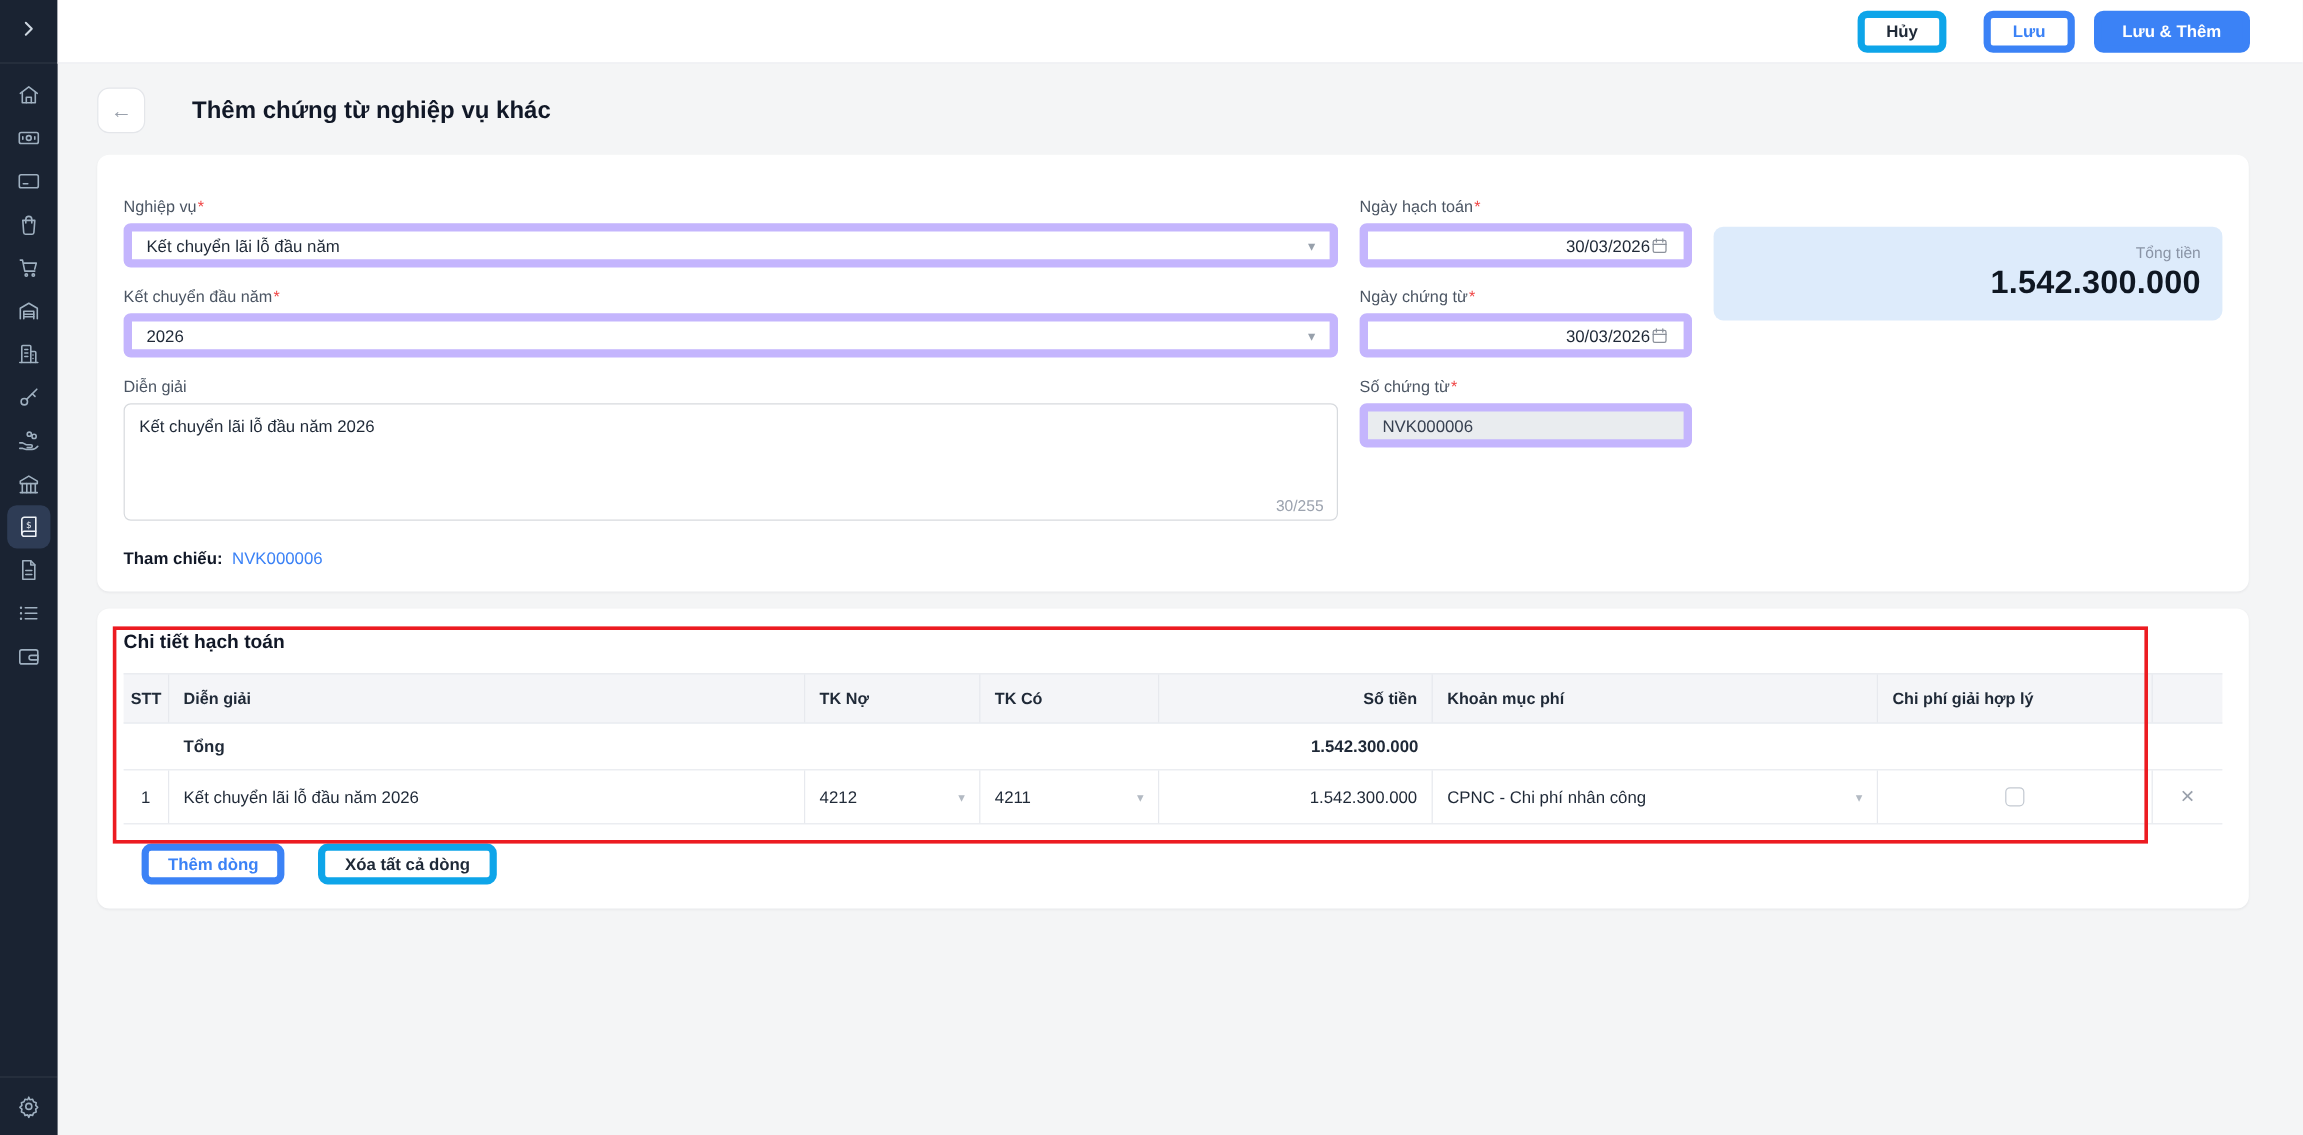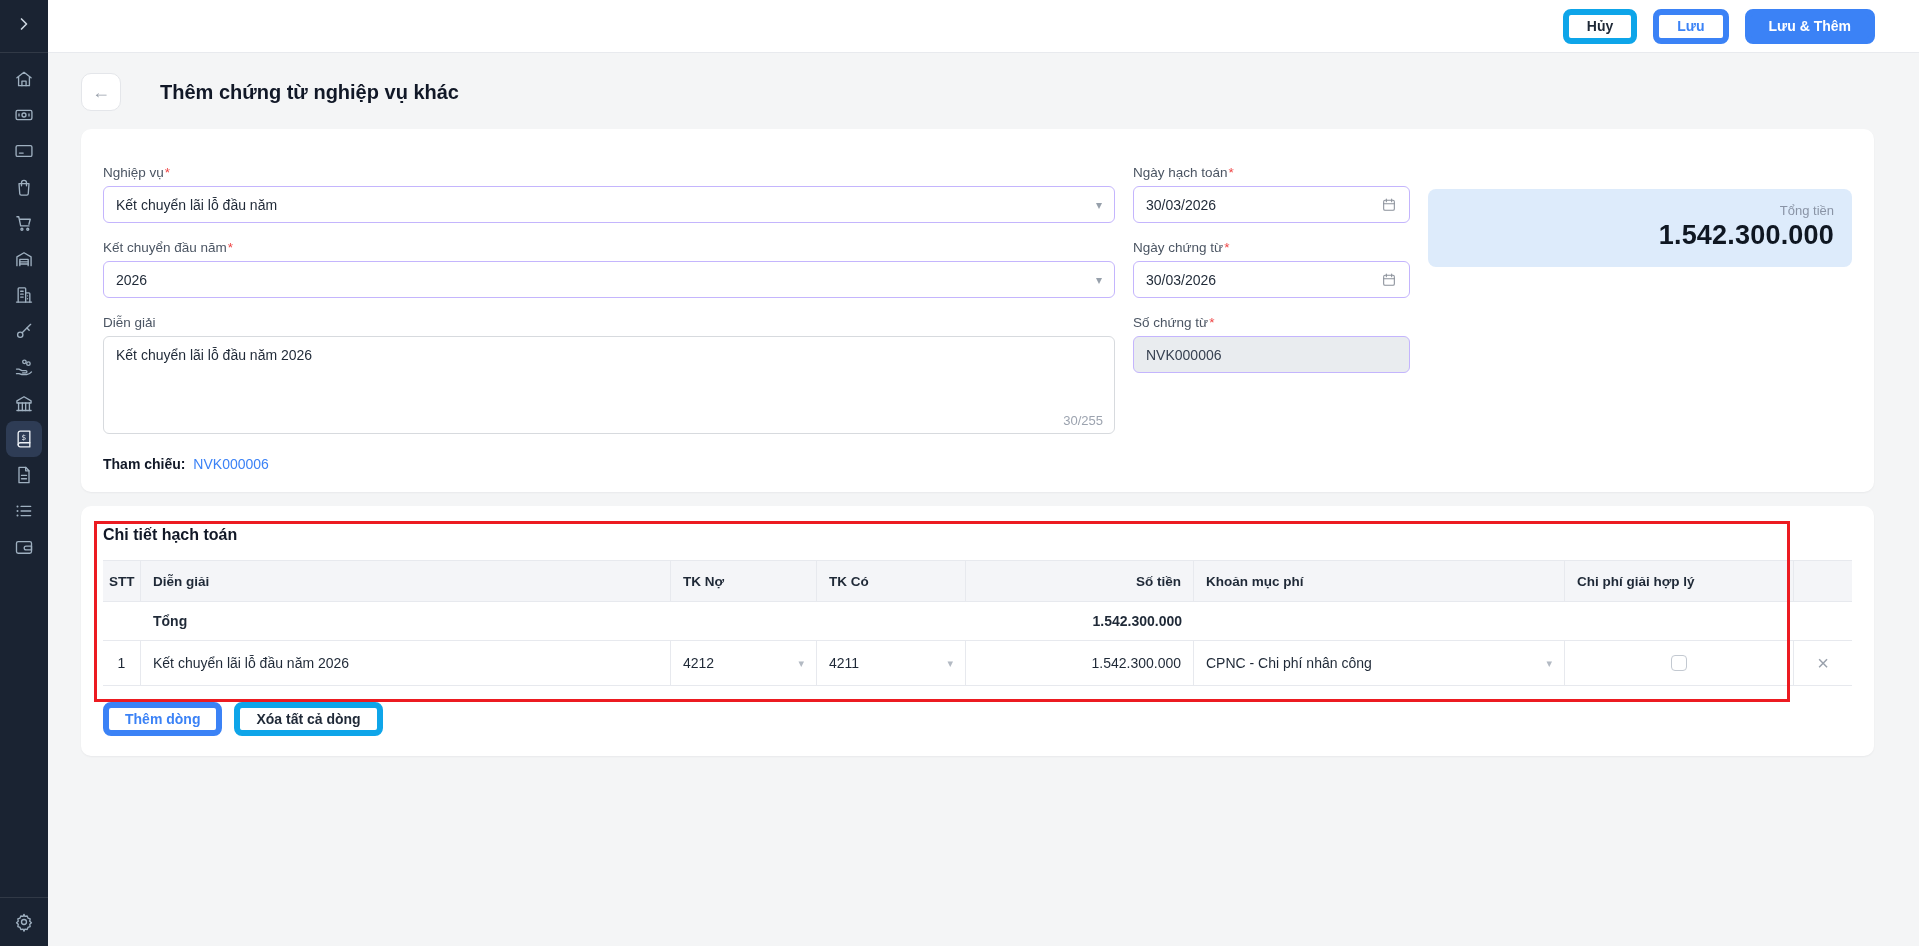--- a/index.html
+++ b/index.html
@@ -22,46 +22,46 @@
   .sb-item.active svg text { fill:#eef2f7; }
   .sb-footer { border-top:1px solid rgba(255,255,255,.10); padding:6px 0; display:flex; justify-content:center; }
 
   
   .main { flex:1; display:flex; flex-direction:column; min-width:0; }
   .topbar { height:53px; background:#fff; border-bottom:1px solid #e8eaee; display:flex;
             align-items:center; justify-content:flex-end; gap:16px; padding:0 44px 0 24px; flex-shrink:0; }
   .btn { height:35px; padding:0 18px; border-radius:8px; font-size:14px; font-weight:700;
          display:inline-flex; align-items:center; justify-content:center; cursor:pointer;
          background:#fff; border:6px solid #0ea5e9; color:#1f2937; white-space:nowrap; }
-  .btn.outline-blue { border-color:#3b82f6; color:#3b82f6; }
+  .btn.outline-blue { border-color:#3b82f6; color:#3b82f6;margin-left:15px; }
   .btn.solid-blue { background:#3b82f6; border-color:#3b82f6; color:#fff; }
 
   .content { flex:1; overflow:auto; padding:14px 45px 24px 33px; }
 
   .title-row { display:flex; align-items:center; gap:16px; margin:6px 0 18px; }
   .back-btn { width:40px; height:38px; background:#fff; border:1px solid #e4e6ea; border-radius:10px;
               display:flex; align-items:center; justify-content:center; color:#9aa1ac; font-size:18px; cursor:pointer; }
   .page-title { font-size:20px; font-weight:700; color:#111827;margin-left:23px; }
 
   .card { background:#fff; border-radius:10px; box-shadow:0 1px 2px rgba(16,24,40,.05); padding:20px 22px; }
   .section-title { font-size:16px; font-weight:700; color:#111827; }
 
   
   .form-grid { display:grid; grid-template-columns:1012px 277px 1fr; column-gap:18px; margin-top:16px; }
   .fcol { display:flex; flex-direction:column; }
   .field { margin-bottom:17px; }
   .field:last-child { margin-bottom:0; }
   .flabel { font-size:13.5px; color:#4b5563; margin-bottom:6px; display:block; }
   .req { color:#ef4444; margin-left:1px; }
-  .input, .select, .datebox { height:37px; border:1px solid #c4b5fd; border-radius:6px; background:#fff;
+  .input, .select, .datebox { height:37px; border:7px solid #c4b5fd; border-radius:6px; background:#fff;
         font-size:14px; color:#1f2937; display:flex; align-items:center; padding:0 12px; width:100%; }
   input.input { outline:none; font-family:inherit; }
   .select { justify-content:space-between; cursor:pointer; }
   .select::after { content:"▾"; color:#97a0ab; font-size:12px; margin-left:10px; }
-  .datebox { justify-content:space-between; cursor:text; }
+  .datebox { justify-content:flex-end; cursor:text; }
   .datebox svg { width:16px; height:16px; stroke:#8b919b; stroke-width:1.6; fill:none; stroke-linecap:round; }
   .input.readonly { background:#e9ecef; color:#374151; }
   .ta-wrap { position:relative; }
   textarea.ta { width:100%; height:98px; border:1px solid #d7dade; border-radius:6px; resize:none;
         font-family:inherit; font-size:14px; color:#1f2937; padding:10px 12px; outline:none; }
   .ta-counter { position:absolute; right:12px; bottom:10px; font-size:13px; color:#9ca3af; }
 
   .total-box { margin-top:24px; background:#ddebfb; border-radius:8px; padding:14px 18px 16px;
                display:flex; flex-direction:column; align-items:flex-end; }
   .total-label { font-size:13px; color:#8a94a6; margin-bottom:2px; }
@@ -90,21 +90,21 @@
   .tr-total .total-lbl { font-weight:600; }
   .tr-body { border-bottom:1px solid #e7e9ee; }
   .tr-body .td { min-height:44px; }
   .td.center { justify-content:center; }
   .cell-select { justify-content:space-between; cursor:pointer; }
   .cell-select::after { content:"▾"; color:#b3bac3; font-size:11px; margin-left:8px; }
   .chk { width:16px; height:16px; border:1.5px solid #c3c9d1; border-radius:4px; background:#fff;
          appearance:none; -webkit-appearance:none; cursor:pointer; margin:0; }
   .x-btn { color:#9aa1ac; font-size:20px; cursor:pointer; line-height:1; }
 
-  .table-actions { margin-top:16px; display:flex; gap:12px; }
+  .table-actions { margin-top:16px; display:flex; gap:28px; }
   .btn.sm { height:34px; padding:0 16px; font-size:14px; }
 </style>
 </head>
 <body>
 
 <div class="app">
 
   <nav class="sidebar">
     <div class="sb-top">
       <div class="sb-item">

